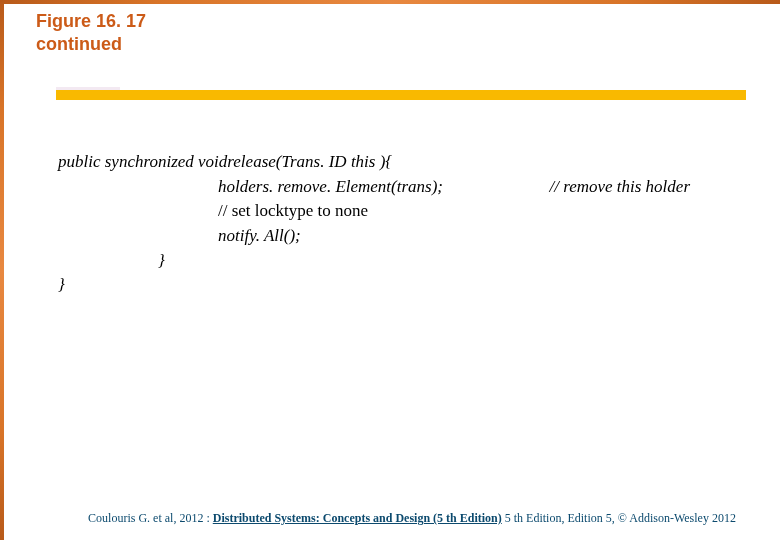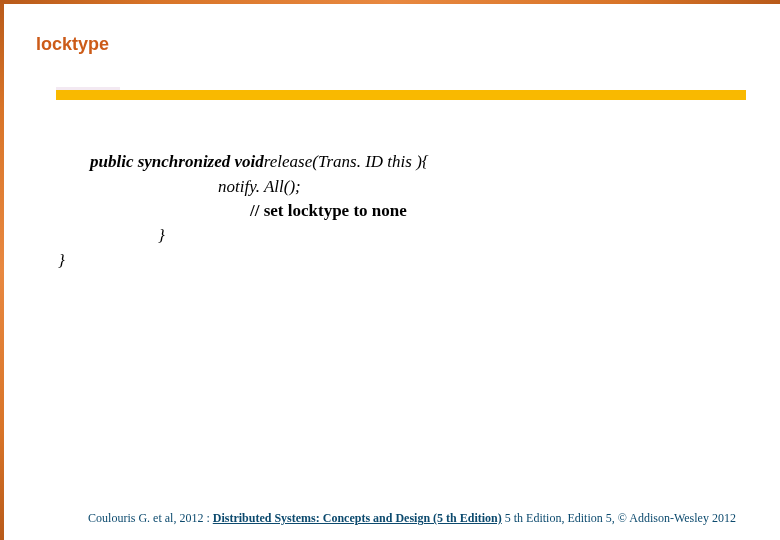--- a/index.html
+++ b/index.html
@@ -54,21 +54,21 @@
   top: 150px;
   left: 58px;
   right: 30px;
   font-family: Georgia, 'Times New Roman', serif;
   font-size: 17px;
   color: #000;
   line-height: 1.45;
 }
 .code-line { white-space: nowrap; display: flex; }
 .ital { font-style: italic; }
-.bold { font-weight: bold; margin-left: 32px; }
+.bold { font-weight: normal; }
 .indent2 { padding-left: 160px; }
 .indent0b { padding-left: 100px; }
 .comment-col {
   position: absolute;
   right: 60px;
   font-style: italic;
 }
 .footer {
   position: absolute;
   bottom: 14px;
@@ -83,37 +83,41 @@
 .footer .b { font-weight: bold; }
 .footer .u { text-decoration: underline; }
 </style>
 </head>
 <body>
 
 <div class="top-border"></div>
 <div class="left-border"></div>
 
 <div class="title">
-  <br>
-  <span>locktype</span>
+  <span>Figure 16. 17</span><br>
+  <span>continued</span>
 </div>
 
 <div class="underline-accent"></div>
 <div class="underline-bar"></div>
 
 <div class="code-block">
   <div class="code-line">
     <span class="ital bold">public synchronized void </span>
       <span class="ital">release(Trans. ID this ){</span>
   </div>
-  <div class="code-line">
-    <span class="ital indent2">notify. All();</span>
+  <div class="code-line" style="position:relative">
+    <span class="ital indent2">holders. remove. Element(trans);</span>
+    <span class="ital comment-col">// remove this holder</span>
   </div>
   <div class="code-line">
     <span class="bold indent2">// set locktype to none</span>
+  </div>
+  <div class="code-line">
+    <span class="ital indent2">notify. All();</span>
   </div>
   <div class="code-line">
     <span class="ital indent0b">}</span>
   </div>
   <div class="code-line">
     <span class="ital">}</span>
   </div>
 </div>
 
 <div class="footer">

